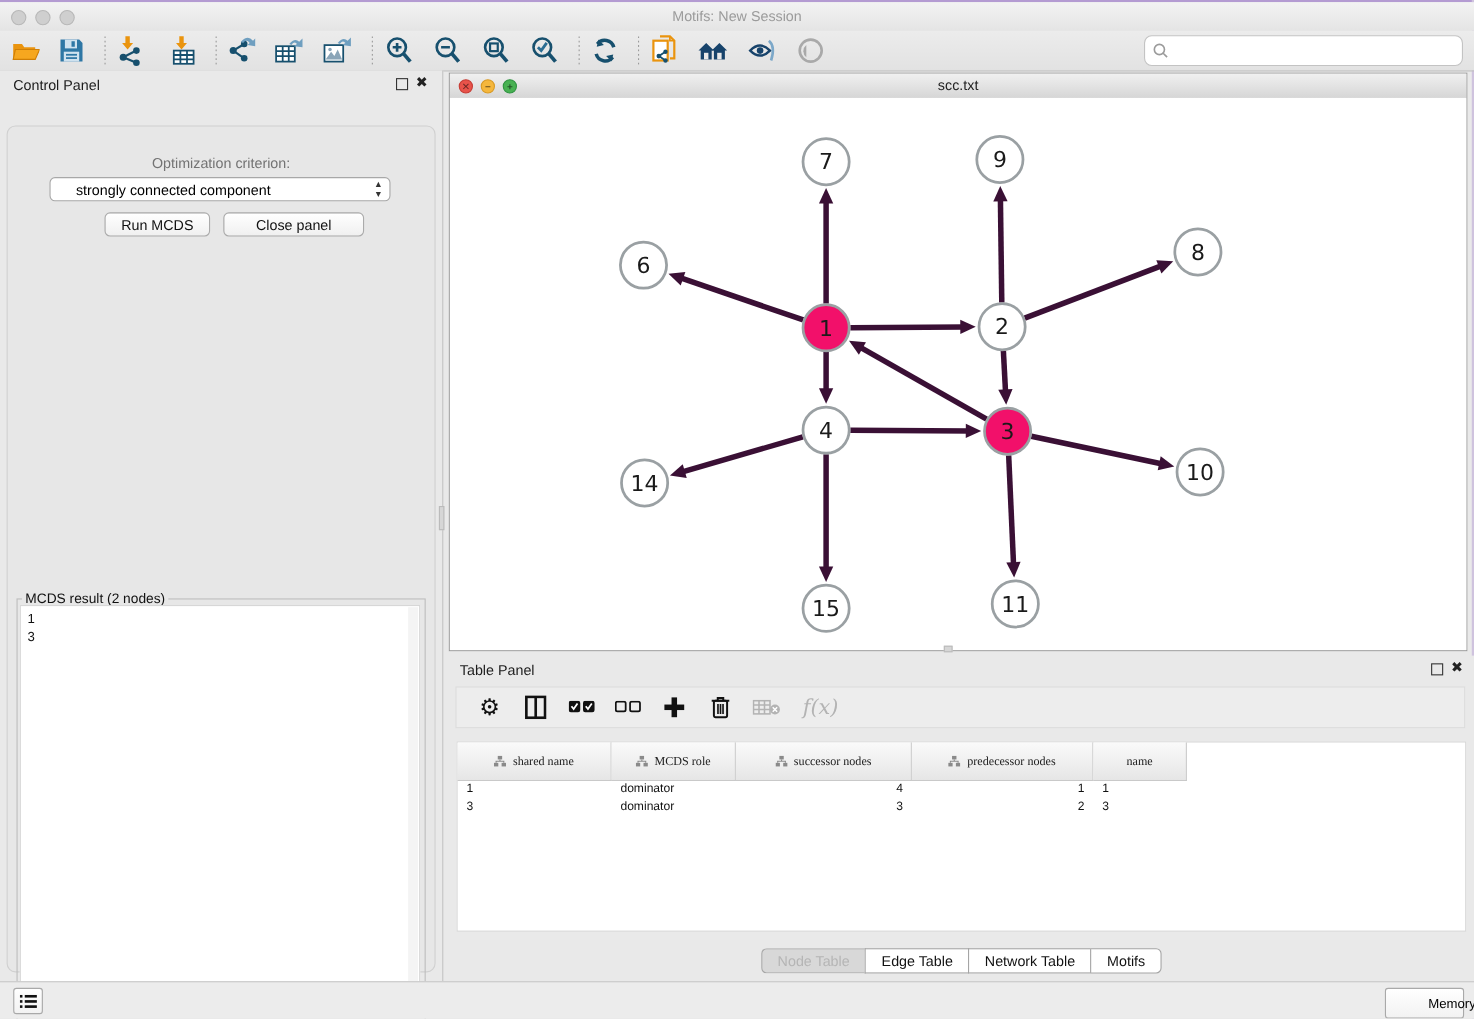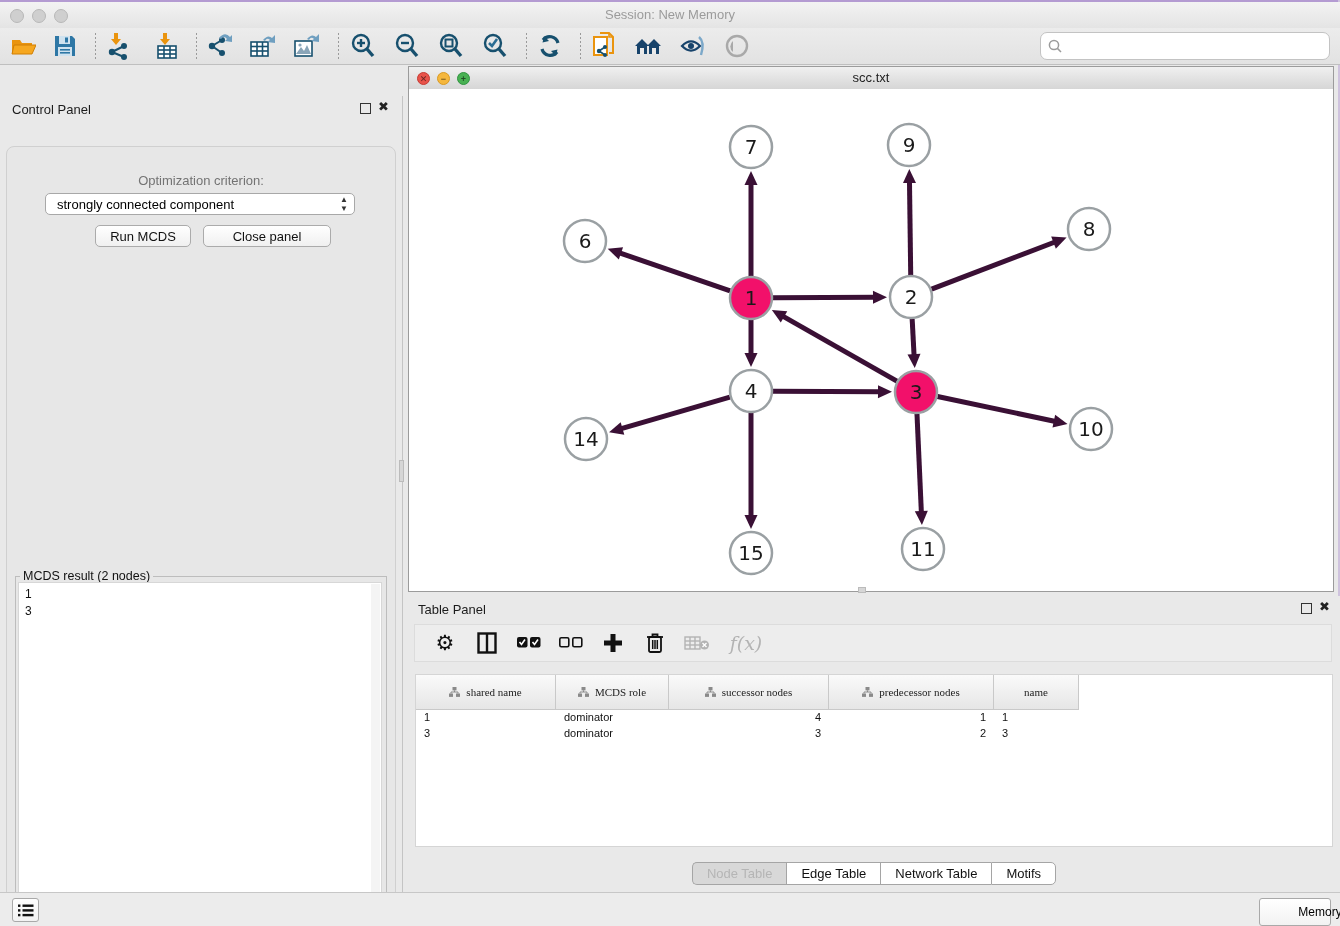--- a/index.html
+++ b/index.html
@@ -14,33 +14,33 @@
   .tl-dot{width:12px;height:12px;border-radius:50%;background:#cfcfcf;border:1px solid #b8b8b8;display:inline-block;margin-right:8px;}
   .win-title{width:100%;text-align:center;color:#9b9b9b;font-size:13px;line-height:26px;}
   
   .toolbar{left:0;top:28px;width:1340px;height:36px;background:linear-gradient(#ececec,#e2e2e2);border-bottom:1px solid #bfbfbf;}
   .tb-icon{position:absolute;top:3px;width:30px;height:30px;display:flex;align-items:center;justify-content:center;}
   .tb-sep{position:absolute;top:5px;width:1px;height:26px;
           background-image:linear-gradient(#9a9a9a 40%,transparent 40%);background-size:1px 4px;}
   .searchbox{position:absolute;left:1040px;top:4px;width:288px;height:26px;background:#fff;border:1px solid #c3c3c3;border-radius:7px;display:flex;align-items:center;}
   .searchbox input{border:none;outline:none;flex:1;font-size:12px;background:transparent;height:20px;}
   
-  .cpanel{left:0;top:64px;width:402px;height:828px;background:#e9e9e9;border-right:1px solid #c4c4c4;margin-top:32px;}
+  .cpanel{left:0;top:64px;width:402px;height:828px;background:#e9e9e9;border-right:1px solid #c4c4c4;}
   .panel-head{position:absolute;left:0;top:0;width:100%;height:26px;}
   .panel-title{position:absolute;left:12px;top:6px;font-size:13px;color:#1c1c1c;}
   .float-ic{position:absolute;top:7px;width:9px;height:9px;border:1.5px solid #333;}
   .close-ic{position:absolute;top:4px;font-size:13px;font-weight:bold;color:#222;line-height:14px;}
   .cp-tabs{position:absolute;left:0;top:33px;width:100%;display:flex;justify-content:center;}
   .tab{font-size:13px;padding:3px 13px;background:#fff;border:1px solid #9d9d9d;border-right:none;color:#111;}
   .tab:first-child{border-radius:5px 0 0 5px;}
   .tab:last-child{border-radius:0 5px 5px 0;border-right:1px solid #9d9d9d;}
   .tab.active{background:#dadada;color:#b3b3b3;}
   .cp-body{position:absolute;left:6px;top:50px;width:388px;height:768px;background:#e7e7e7;border:1px solid #d0d0d0;border-radius:8px;}
   .opt-label{position:absolute;left:0;top:26px;width:100%;text-align:center;font-size:13px;color:#737373;}
-  .selectbox{position:absolute;left:38px;top:46px;width:310px;height:22px;background:#fff;border:1px solid #a8a8a8;border-radius:5px;font-size:13px;display:flex;align-items:center;padding-left:11px;box-sizing:border-box;}
+  .selectbox{position:absolute;left:38px;top:46px;width:310px;height:22px;background:#fff;border:1px solid #a8a8a8;border-radius:5px;font-size:13px;display:flex;align-items:center;padding-left:23px;box-sizing:border-box;}
   .sel-arrows{position:absolute;right:6px;top:1px;font-size:8px;line-height:9px;color:#333;text-align:center;}
   .btn{position:absolute;height:22px;background:linear-gradient(#ffffff,#f0f0f0);border:1px solid #ababab;border-radius:5px;font-size:13px;color:#111;display:flex;align-items:center;justify-content:center;box-sizing:border-box;}
   .groupbox{position:absolute;left:8px;top:429px;width:370px;height:382px;border:1px solid #bdbdbd;}
   .group-legend{position:absolute;left:4px;top:-8px;background:#e7e7e7;padding:0 3px;font-size:12.5px;color:#111;}
   .result-area{position:absolute;left:2px;top:5px;width:364px;height:373px;background:#fff;border:1px solid #d7d7d7;font-size:12px;color:#111;padding:3px 0 0 6px;box-sizing:border-box;line-height:17px;}
   .result-scroll{position:absolute;right:1px;top:1px;width:9px;height:371px;background:#f4f4f4;}
   
   .netwin{left:408px;top:66px;width:926px;height:526px;border:1px solid #9b9b9b;box-sizing:border-box;background:#fff;}
   .net-titlebar{position:absolute;left:0;top:0;width:100%;height:22px;background:linear-gradient(#f0f0f0,#d6d6d6);border-bottom:1px solid #b0b0b0;}
   .net-title{position:absolute;width:100%;text-align:center;font-size:13px;color:#222;line-height:22px;}
@@ -70,21 +70,21 @@
 </head>
 <body>
 
 <div class="abs top-strip"></div>
 <div class="abs right-strip"></div>
 
 <div class="abs titlebar">
   <div class="abs" style="left:10px;top:7px;">
     <span class="tl-dot"></span><span class="tl-dot"></span><span class="tl-dot"></span>
   </div>
-  <div class="win-title">Session: New Memory</div>
+  <div class="win-title">Motifs: New Session</div>
 </div>
 
 <div class="abs toolbar">
 
   <div class="tb-icon" style="left:8px;">
     <svg width="26" height="24" viewBox="0 0 26 24">
       <path d="M2 6 L10 6 L12 9 L22 9 L22 20 L2 20 Z" fill="#ea940e"></path>
       <path d="M4 11 L26 11 L22 20 L2 20 Z" fill="#f6a71f" stroke="#d07f05" stroke-width="1"></path>
     </svg>
   </div>

